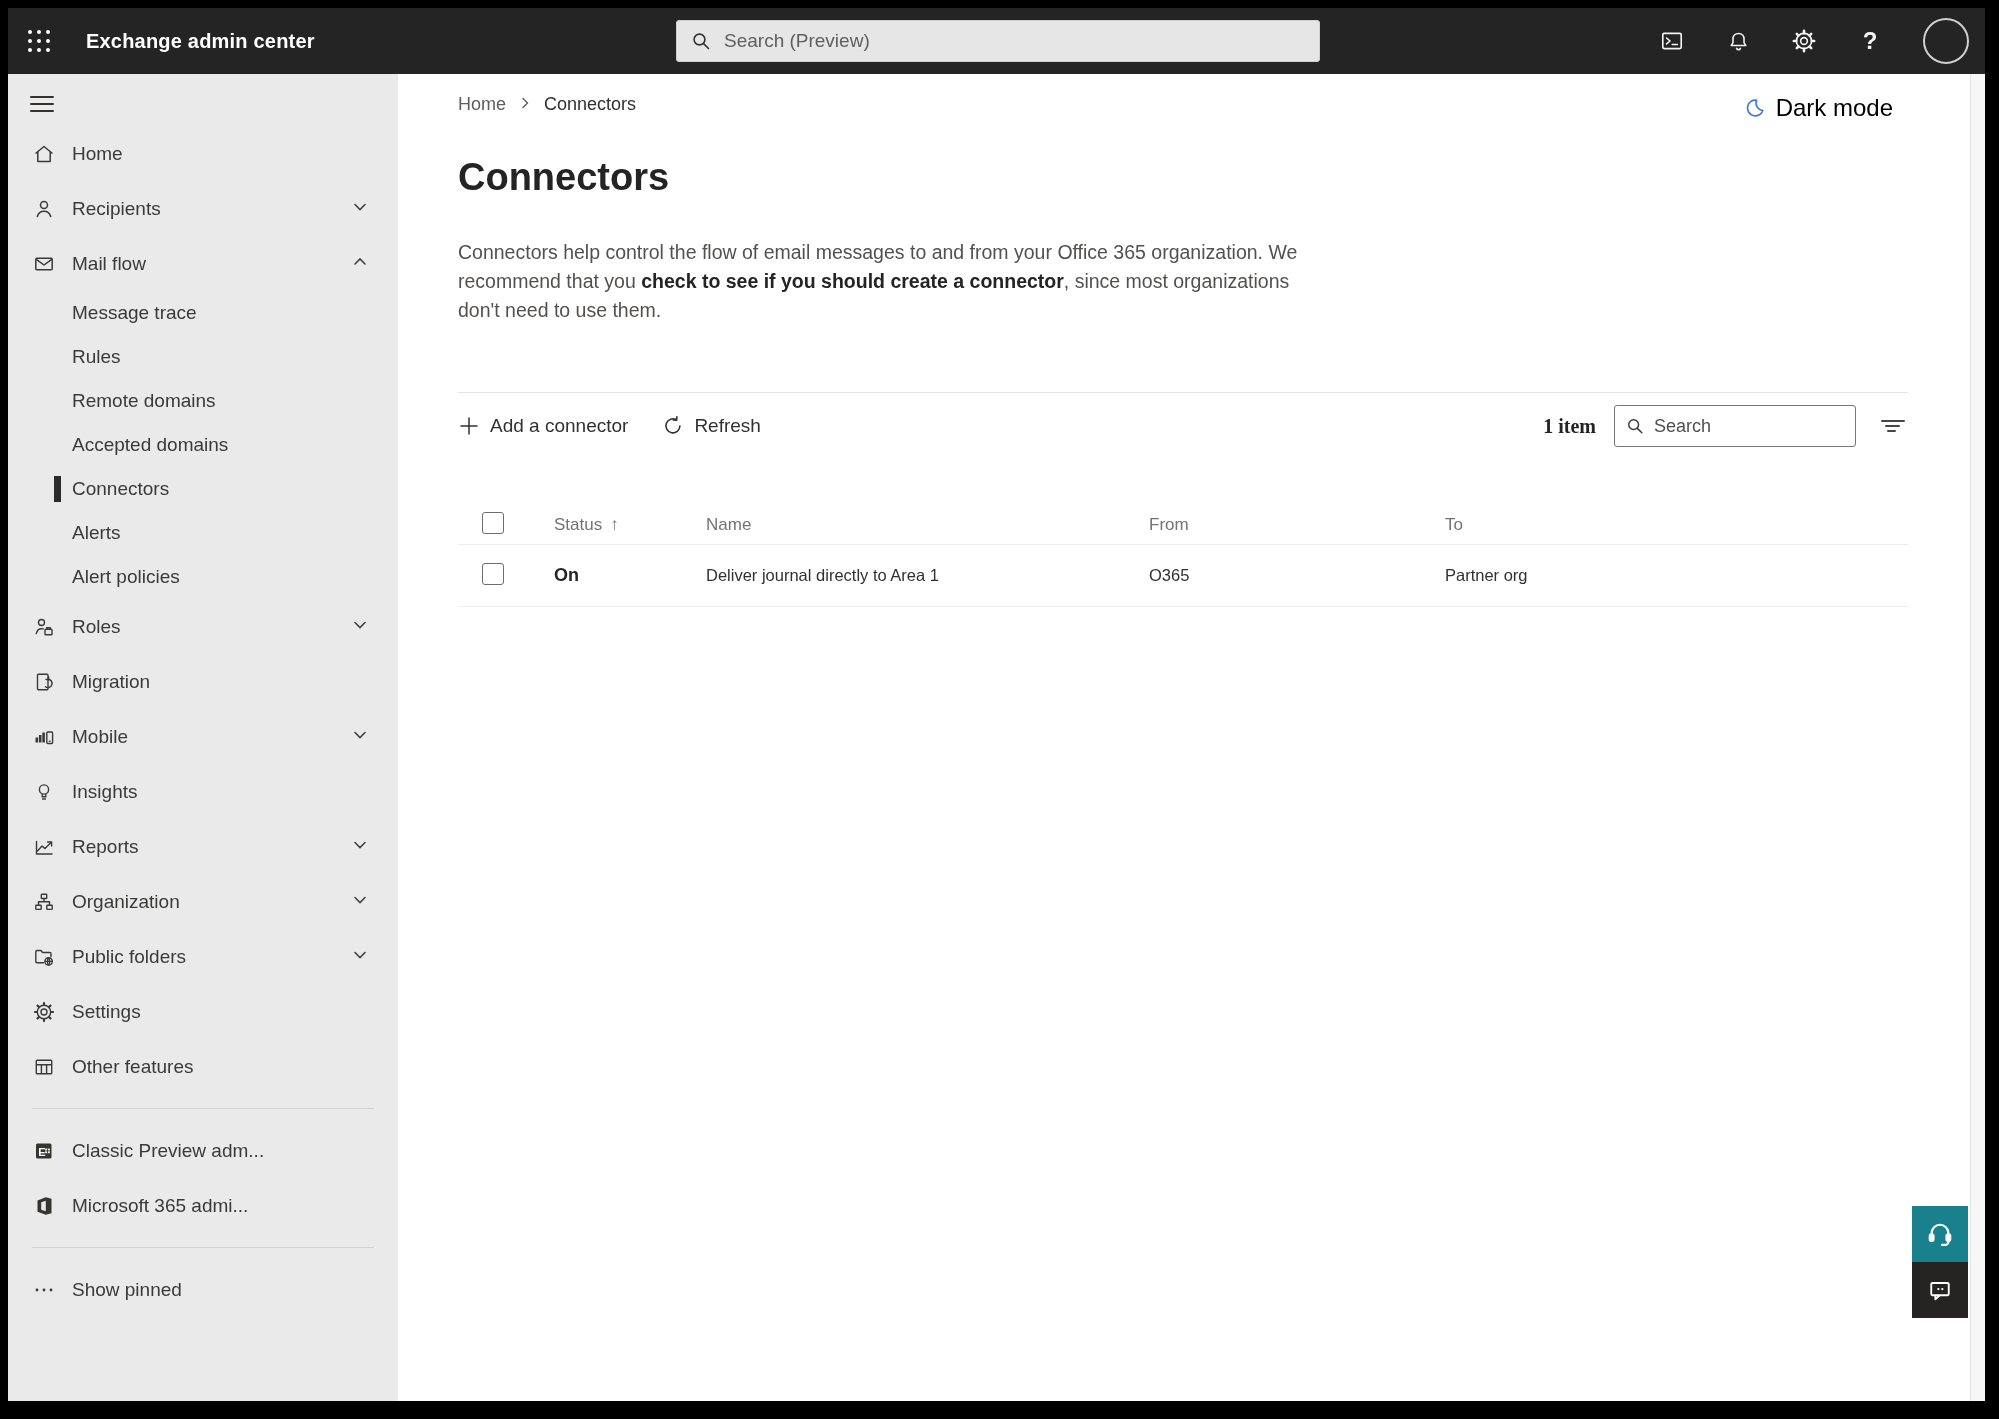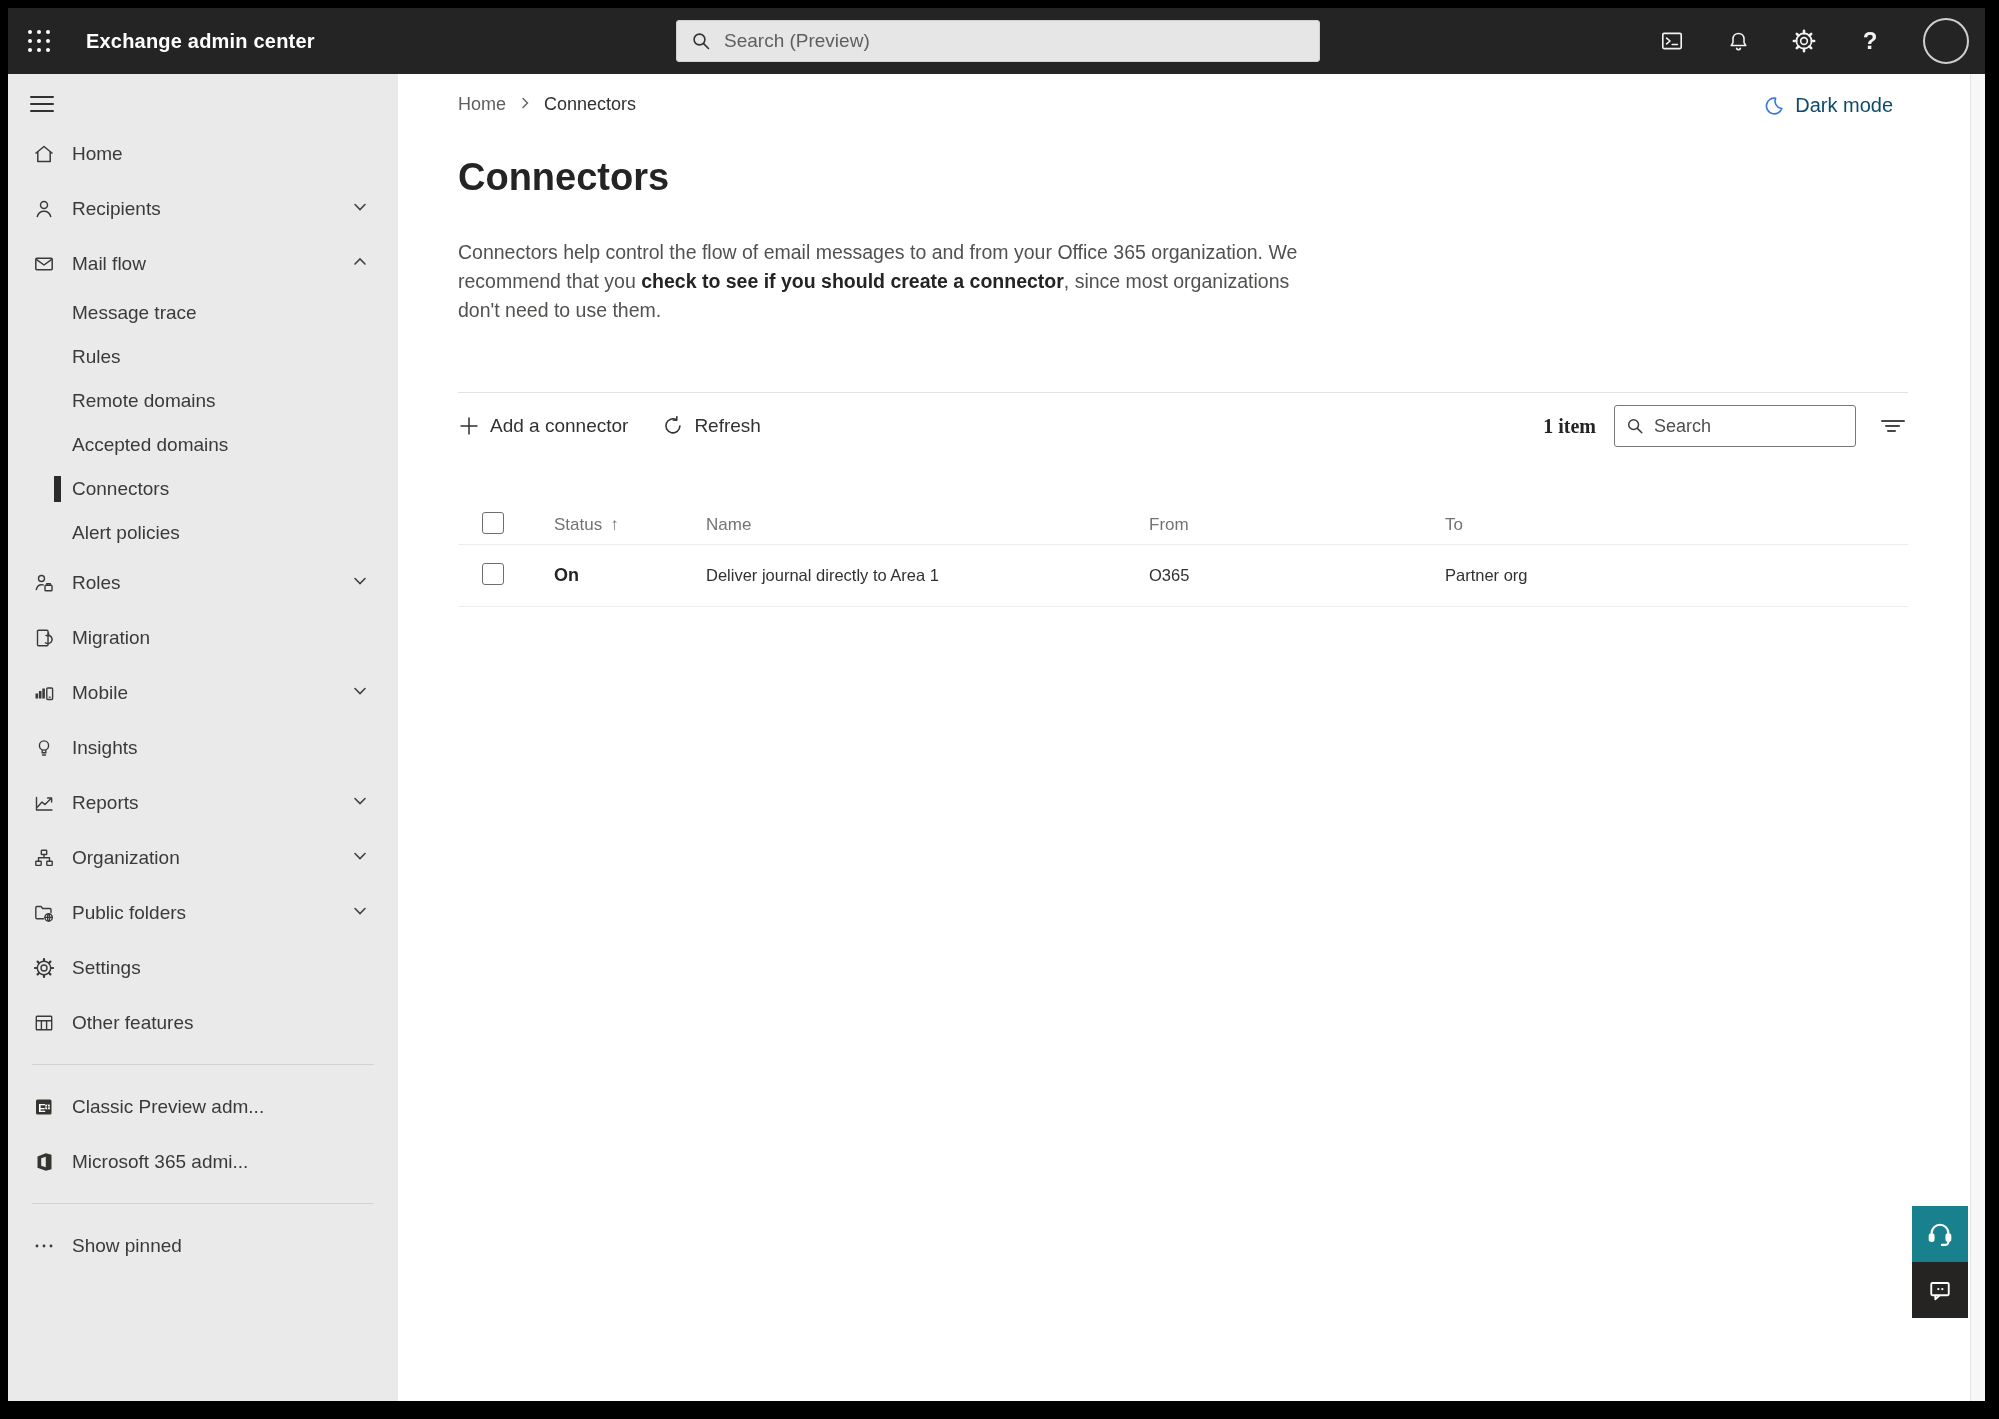--- a/index.html
+++ b/index.html
@@ -53,21 +53,21 @@
   .content { position:absolute; left:390px; top:66px; width:1587px; height:1327px;
              background:#fff; }
   .scroll-track { position:absolute; right:0; top:0; width:15px; height:1327px;
                   background:#f7f7f7; border-left:1px solid #e4e4e4; }
   .breadcrumb { position:absolute; left:60px; top:20px; display:flex; align-items:center;
                 gap:12px; font-size:18px; }
   .crumb-home { color:#605e5c; cursor:pointer; }
   .crumb-current { color:#323130; }
   .darkmode { position:absolute; right:92px; top:20px; display:flex; align-items:center;
               gap:10px; cursor:pointer; background:transparent; border:none; }
-  .darkmode-label { font-size:20px; color:#0c4a6e; }
+  .darkmode-label { font-size:24px; color:#000000; }
 
   .page-title { position:absolute; left:60px; top:82px; font-size:38px; font-weight:700;
                 color:#242424; }
   .page-desc { position:absolute; left:60px; top:164px; width:840px; font-size:19.5px;
                line-height:29px; color:#53514f; }
   .page-desc b { color:#242424; font-weight:700; }
 
   .toolbar-divider { position:absolute; left:60px; top:318px; width:1450px; height:1px;
                      background:#e3e3e3; }
   .toolbar { position:absolute; left:60px; top:330px; width:1450px; height:44px;
@@ -225,20 +225,23 @@
         <span class="nav-label">Rules</span>
       </div>
       <div class="nav-item sub">
         <span class="nav-label">Remote domains</span>
       </div>
       <div class="nav-item sub">
         <span class="nav-label">Accepted domains</span>
       </div>
       <div class="nav-item sub selected">
         <span class="nav-label">Connectors</span>
+      </div>
+      <div class="nav-item sub">
+        <span class="nav-label">Alerts</span>
       </div>
       <div class="nav-item sub">
         <span class="nav-label">Alert policies</span>
       </div>
 
       <div class="nav-item">
         <span class="nav-icon">
           <svg width="24" height="24" viewBox="0 0 24 24" fill="none" stroke="#3b3a39" stroke-width="1.4" stroke-linecap="round">
             <circle cx="9.5" cy="7.5" r="3"></circle>
                 <path d="M4.3 18.5 c.8-3.2 3-4.8 5.2-4.8 l1.8 .2"></path>

